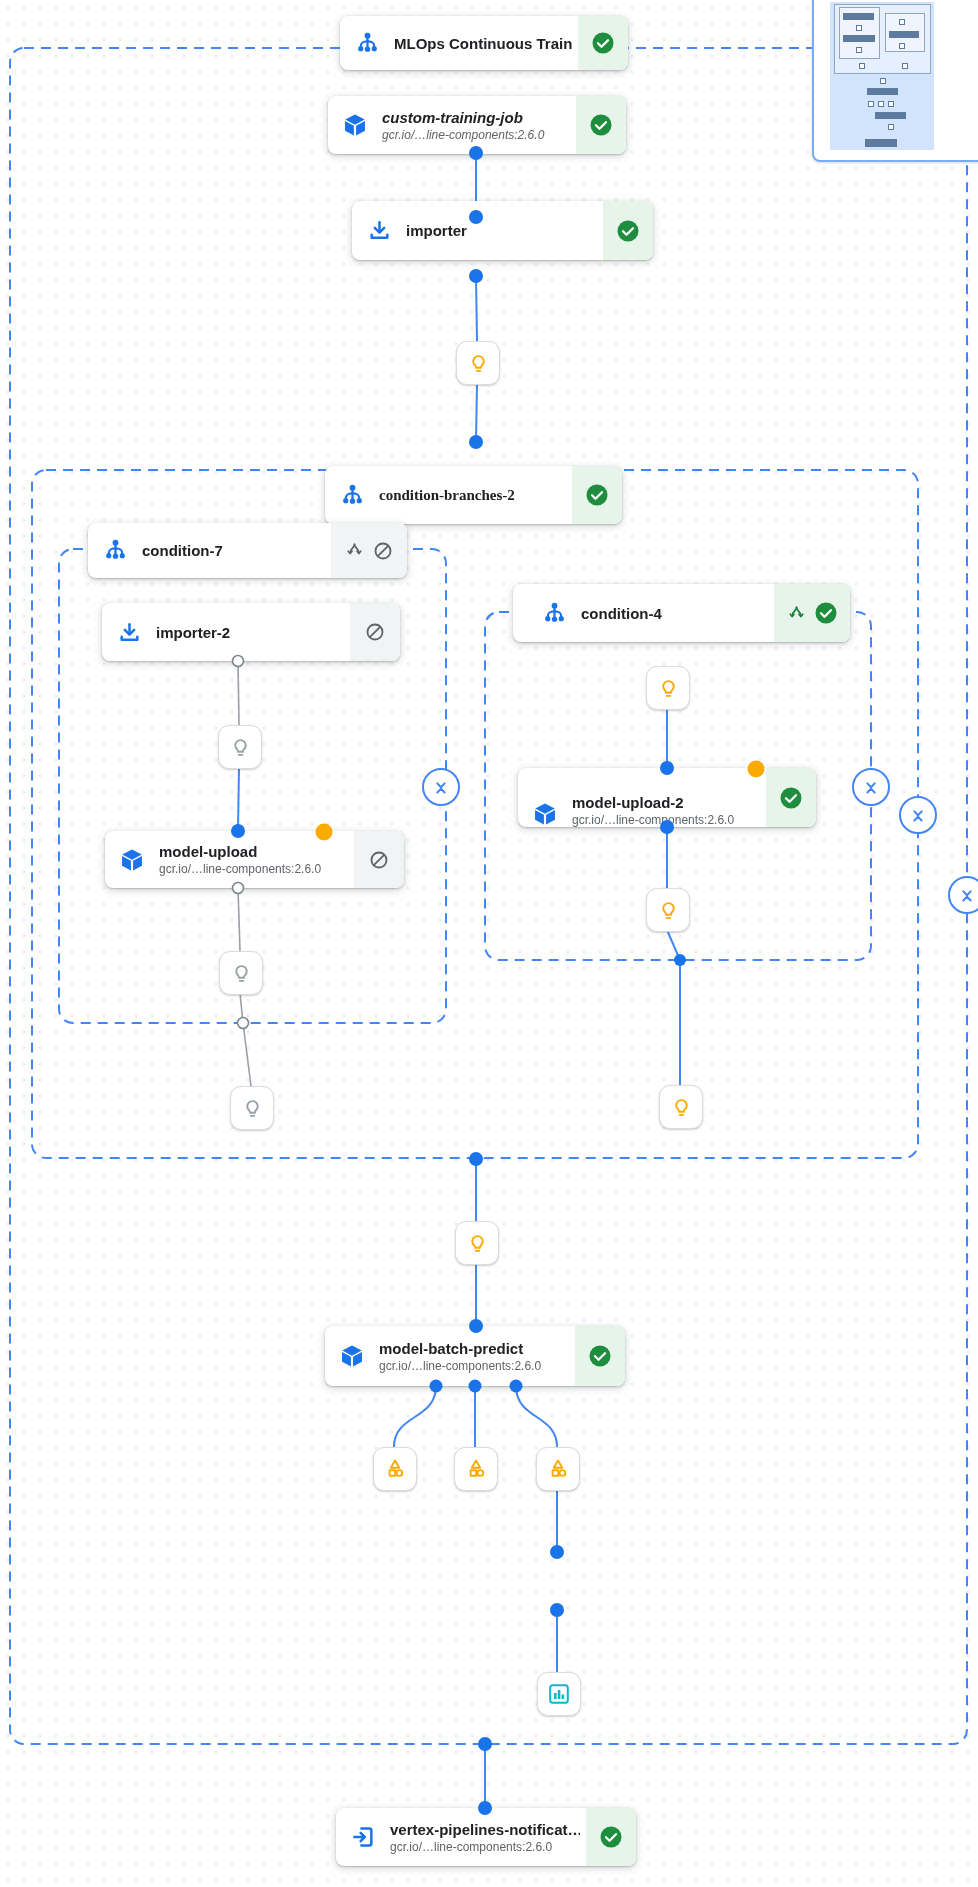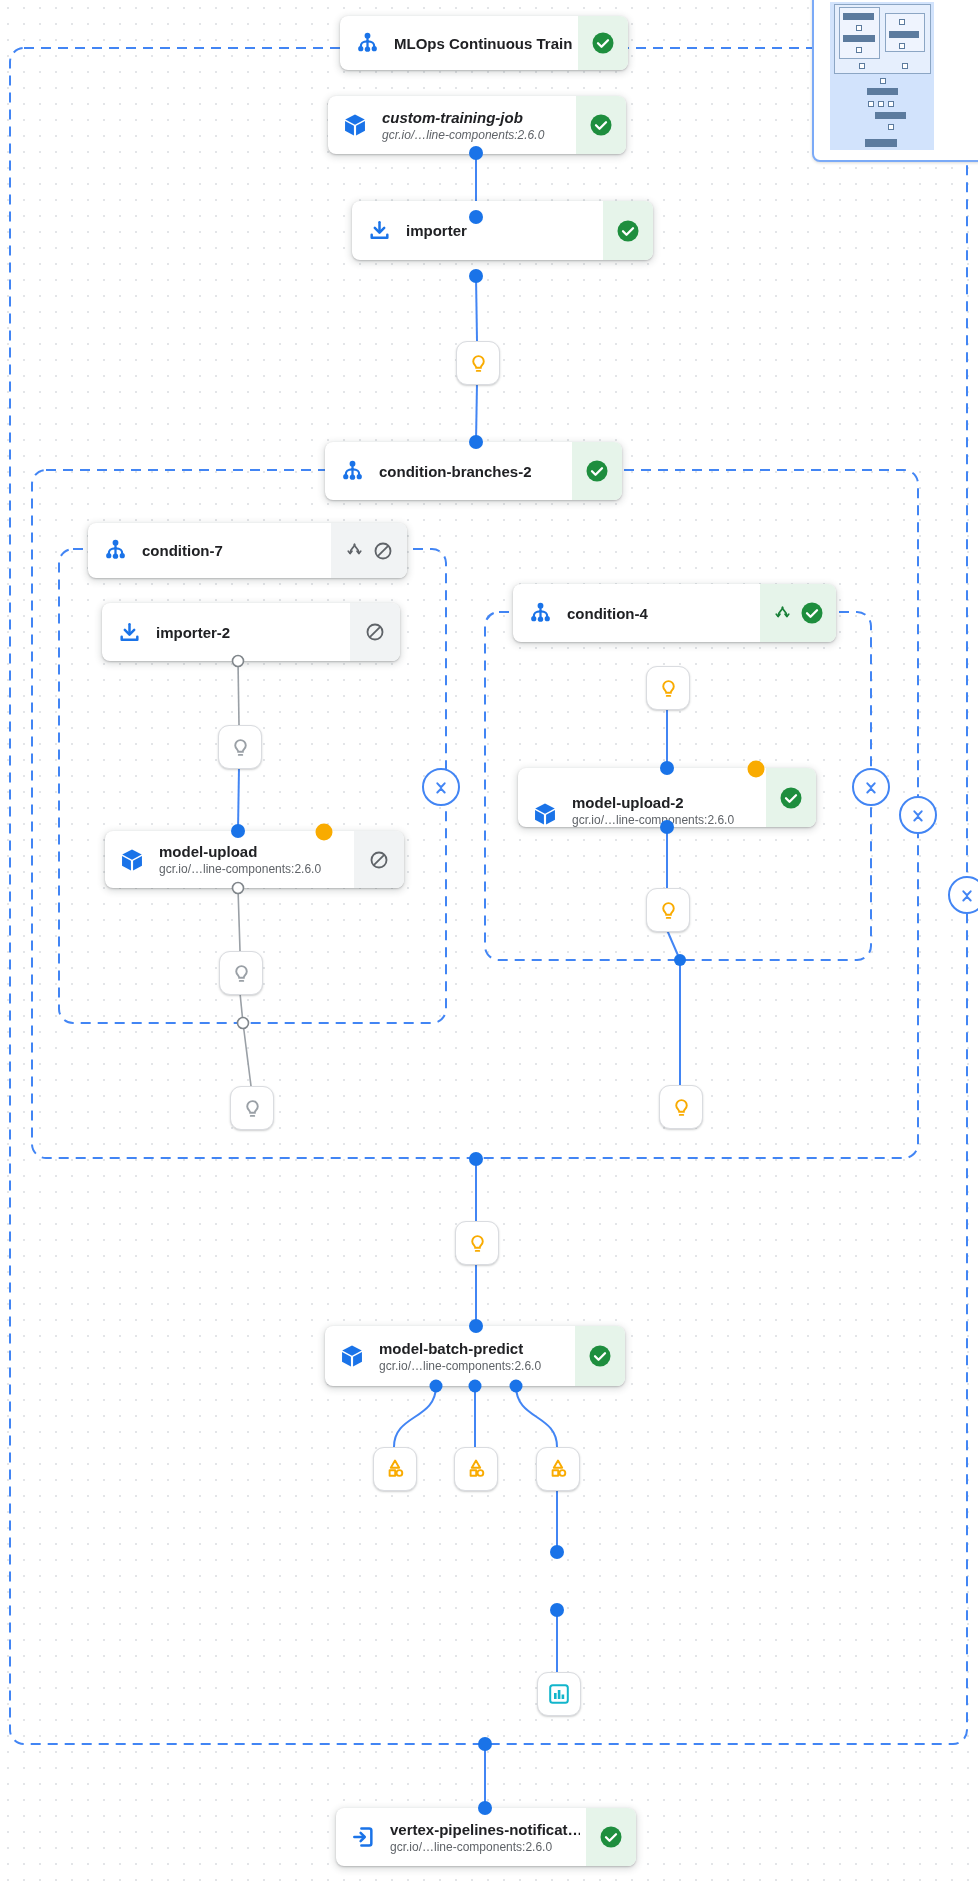--- a/index.html
+++ b/index.html
@@ -151,21 +151,21 @@
         <div class="node-title">importer</div>
       </div>
     <div class="node-status st-green">
       <svg width="24" height="24" viewBox="0 0 24 24">
           <circle cx="12" cy="12" r="10.5" fill="#1e8e3e"></circle>
           <path d="M7 12.3 L10.5 15.8 L17 9.3" fill="none" stroke="#fff" stroke-width="2.3" stroke-linecap="round" stroke-linejoin="round"></path>
         </svg>
     </div>
   </div>
 
-  <div class="node" style="left:325px;top:442px;width:297px;height:58px;">
+  <div class="node" style="left:325px;top:466px;width:297px;height:58px;font-family:Liberation Serif, serif;">
     <div class="node-icon">
       <svg width="27" height="27" viewBox="0 0 24 24">
           <g fill="none" stroke="#1a73e8" stroke-width="2" stroke-linecap="round">
             <path d="M12 7 v3"></path>
             <path d="M12 10 C7 10 6 12 6 15"></path>
             <path d="M12 10 C17 10 18 12 18 15"></path>
             <path d="M12 10 v5"></path>
           </g>
           <g fill="#1a73e8">
             <circle cx="12" cy="5" r="2.6"></circle>
@@ -240,21 +240,21 @@
     <div class="node-status st-gray">
       <svg width="22" height="22" viewBox="0 0 24 24">
           <g fill="none" stroke="#5f6368" stroke-width="2">
             <circle cx="12" cy="12" r="8.2"></circle>
             <path d="M6.6 17.4 L17.4 6.6"></path>
           </g>
         </svg>
     </div>
   </div>
 
-  <div class="node" style="left:513px;top:584px;width:323px;height:58px;">
+  <div class="node" style="left:513px;top:584px;width:323px;height:58px;padding-left:14px;">
     <div class="node-icon">
       <svg width="27" height="27" viewBox="0 0 24 24">
           <g fill="none" stroke="#1a73e8" stroke-width="2" stroke-linecap="round">
             <path d="M12 7 v3"></path>
             <path d="M12 10 C7 10 6 12 6 15"></path>
             <path d="M12 10 C17 10 18 12 18 15"></path>
             <path d="M12 10 v5"></path>
           </g>
           <g fill="#1a73e8">
             <circle cx="12" cy="5" r="2.6"></circle>

